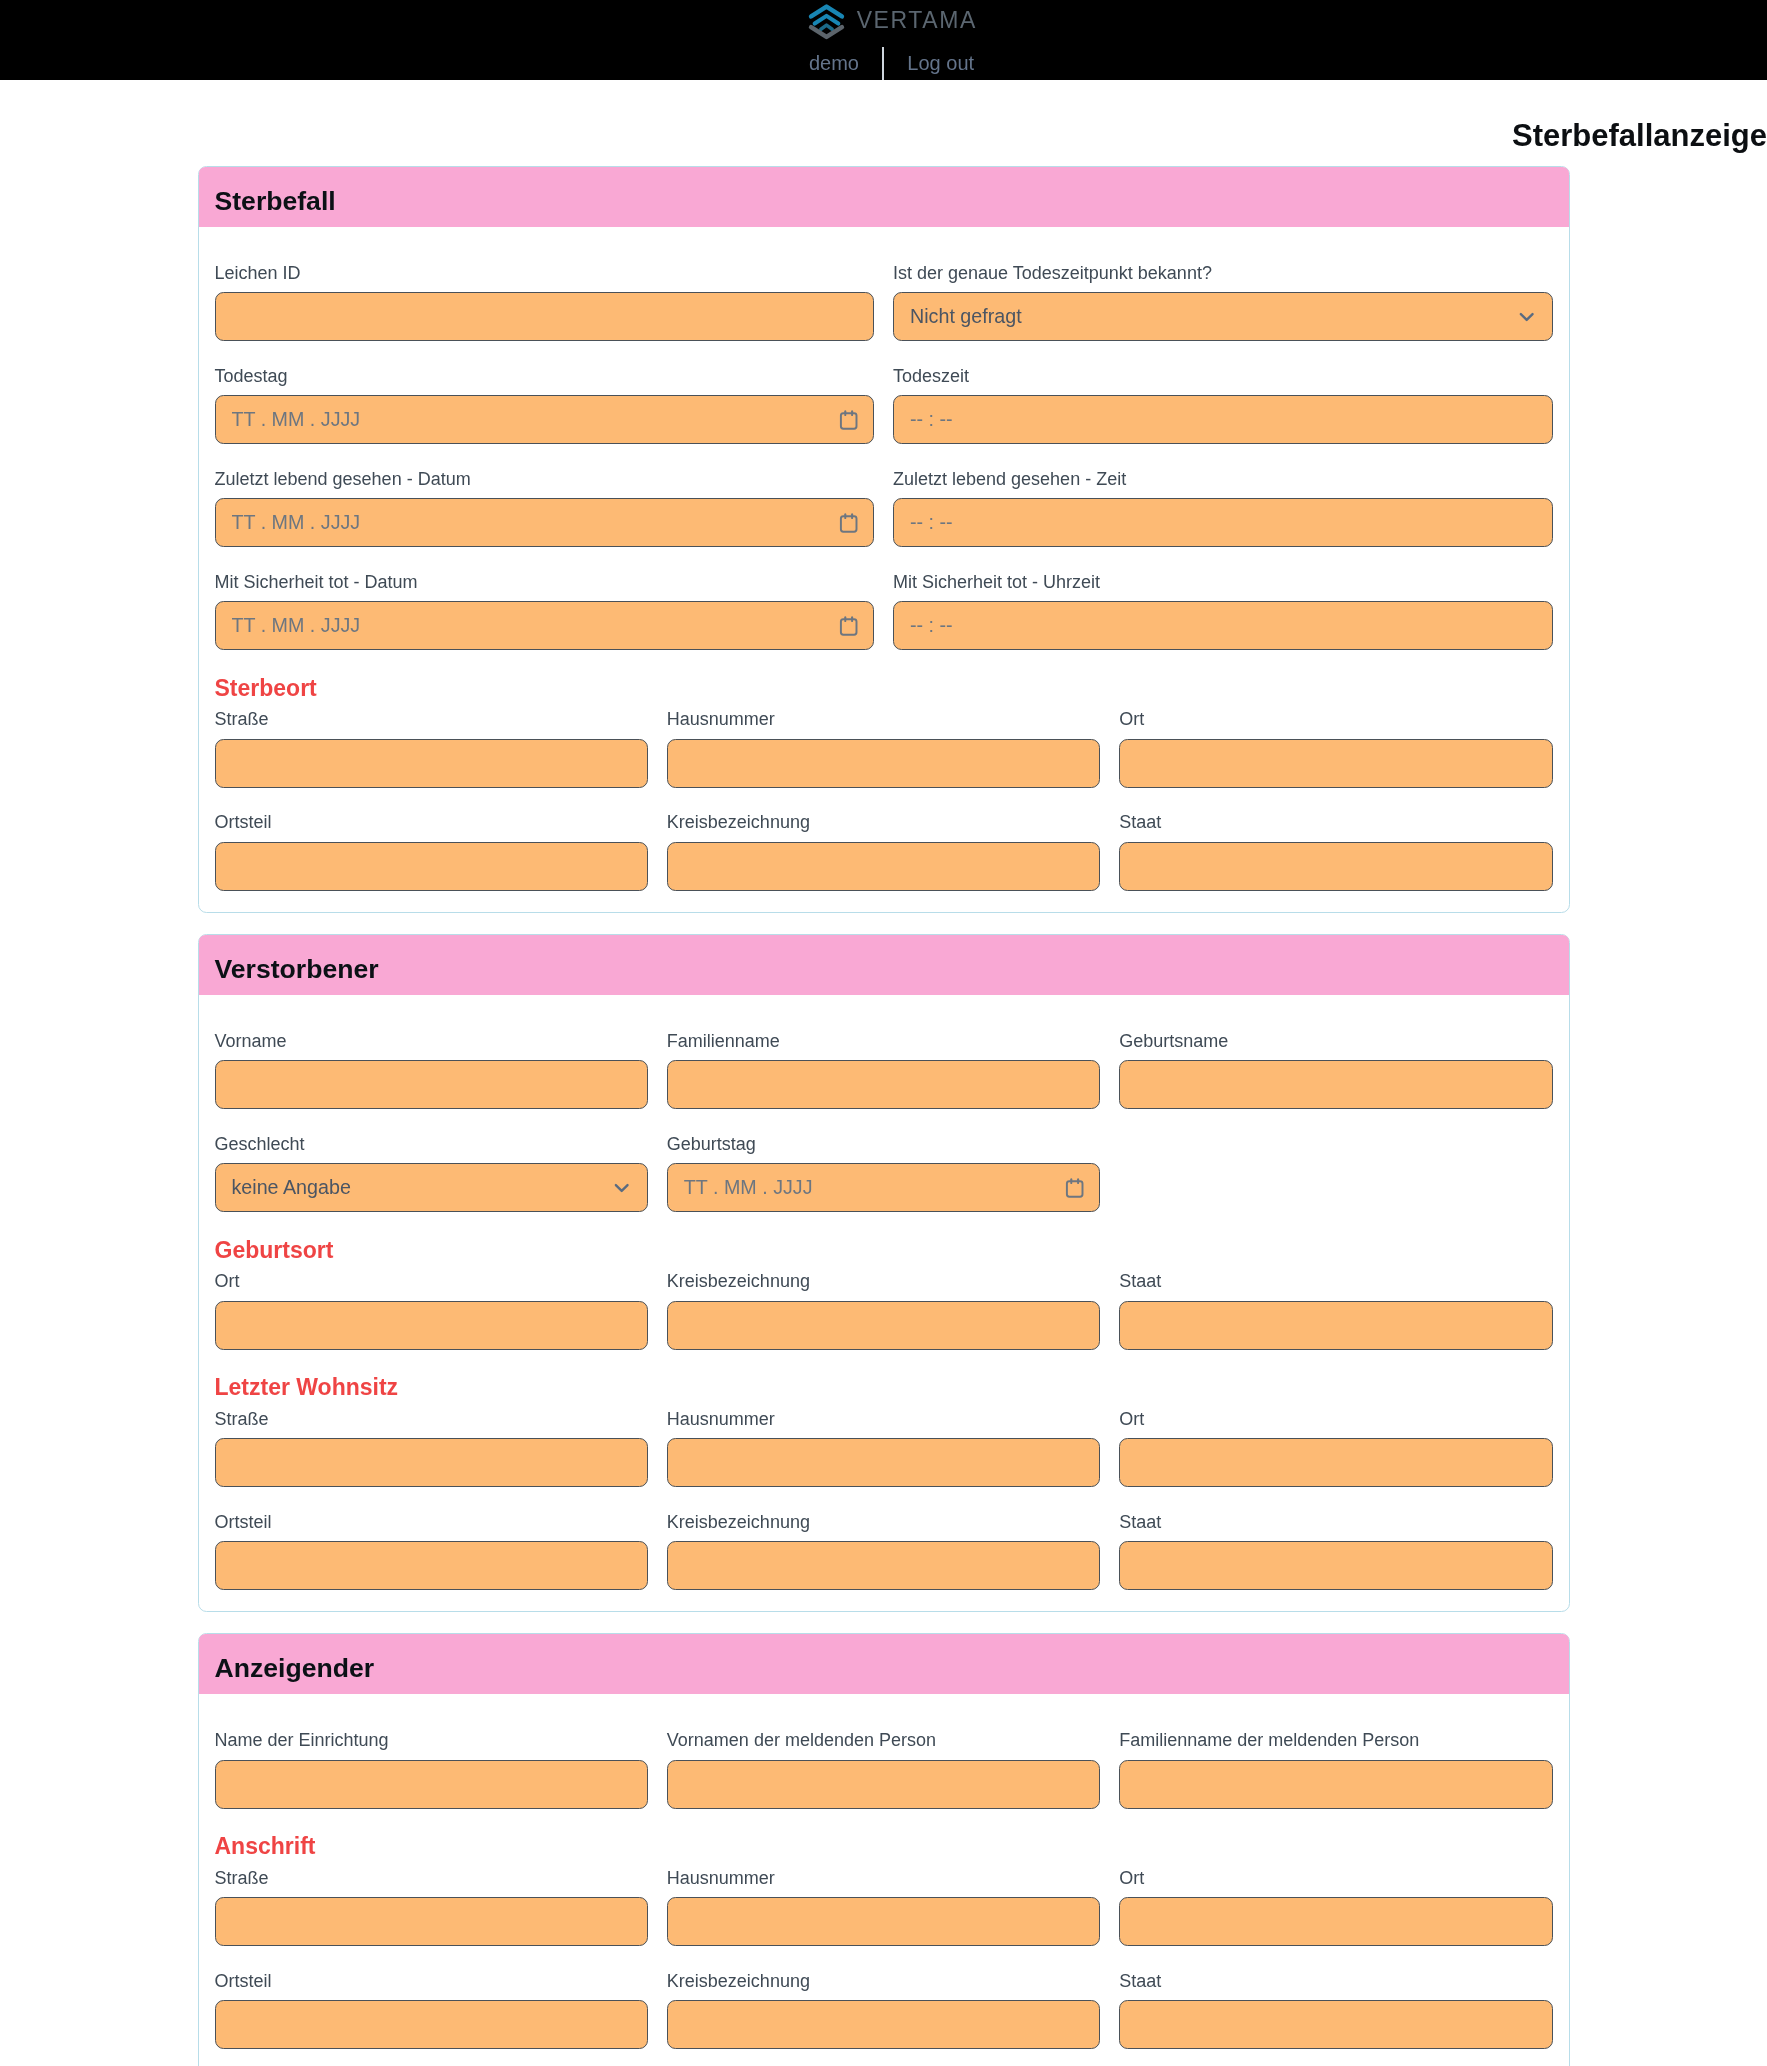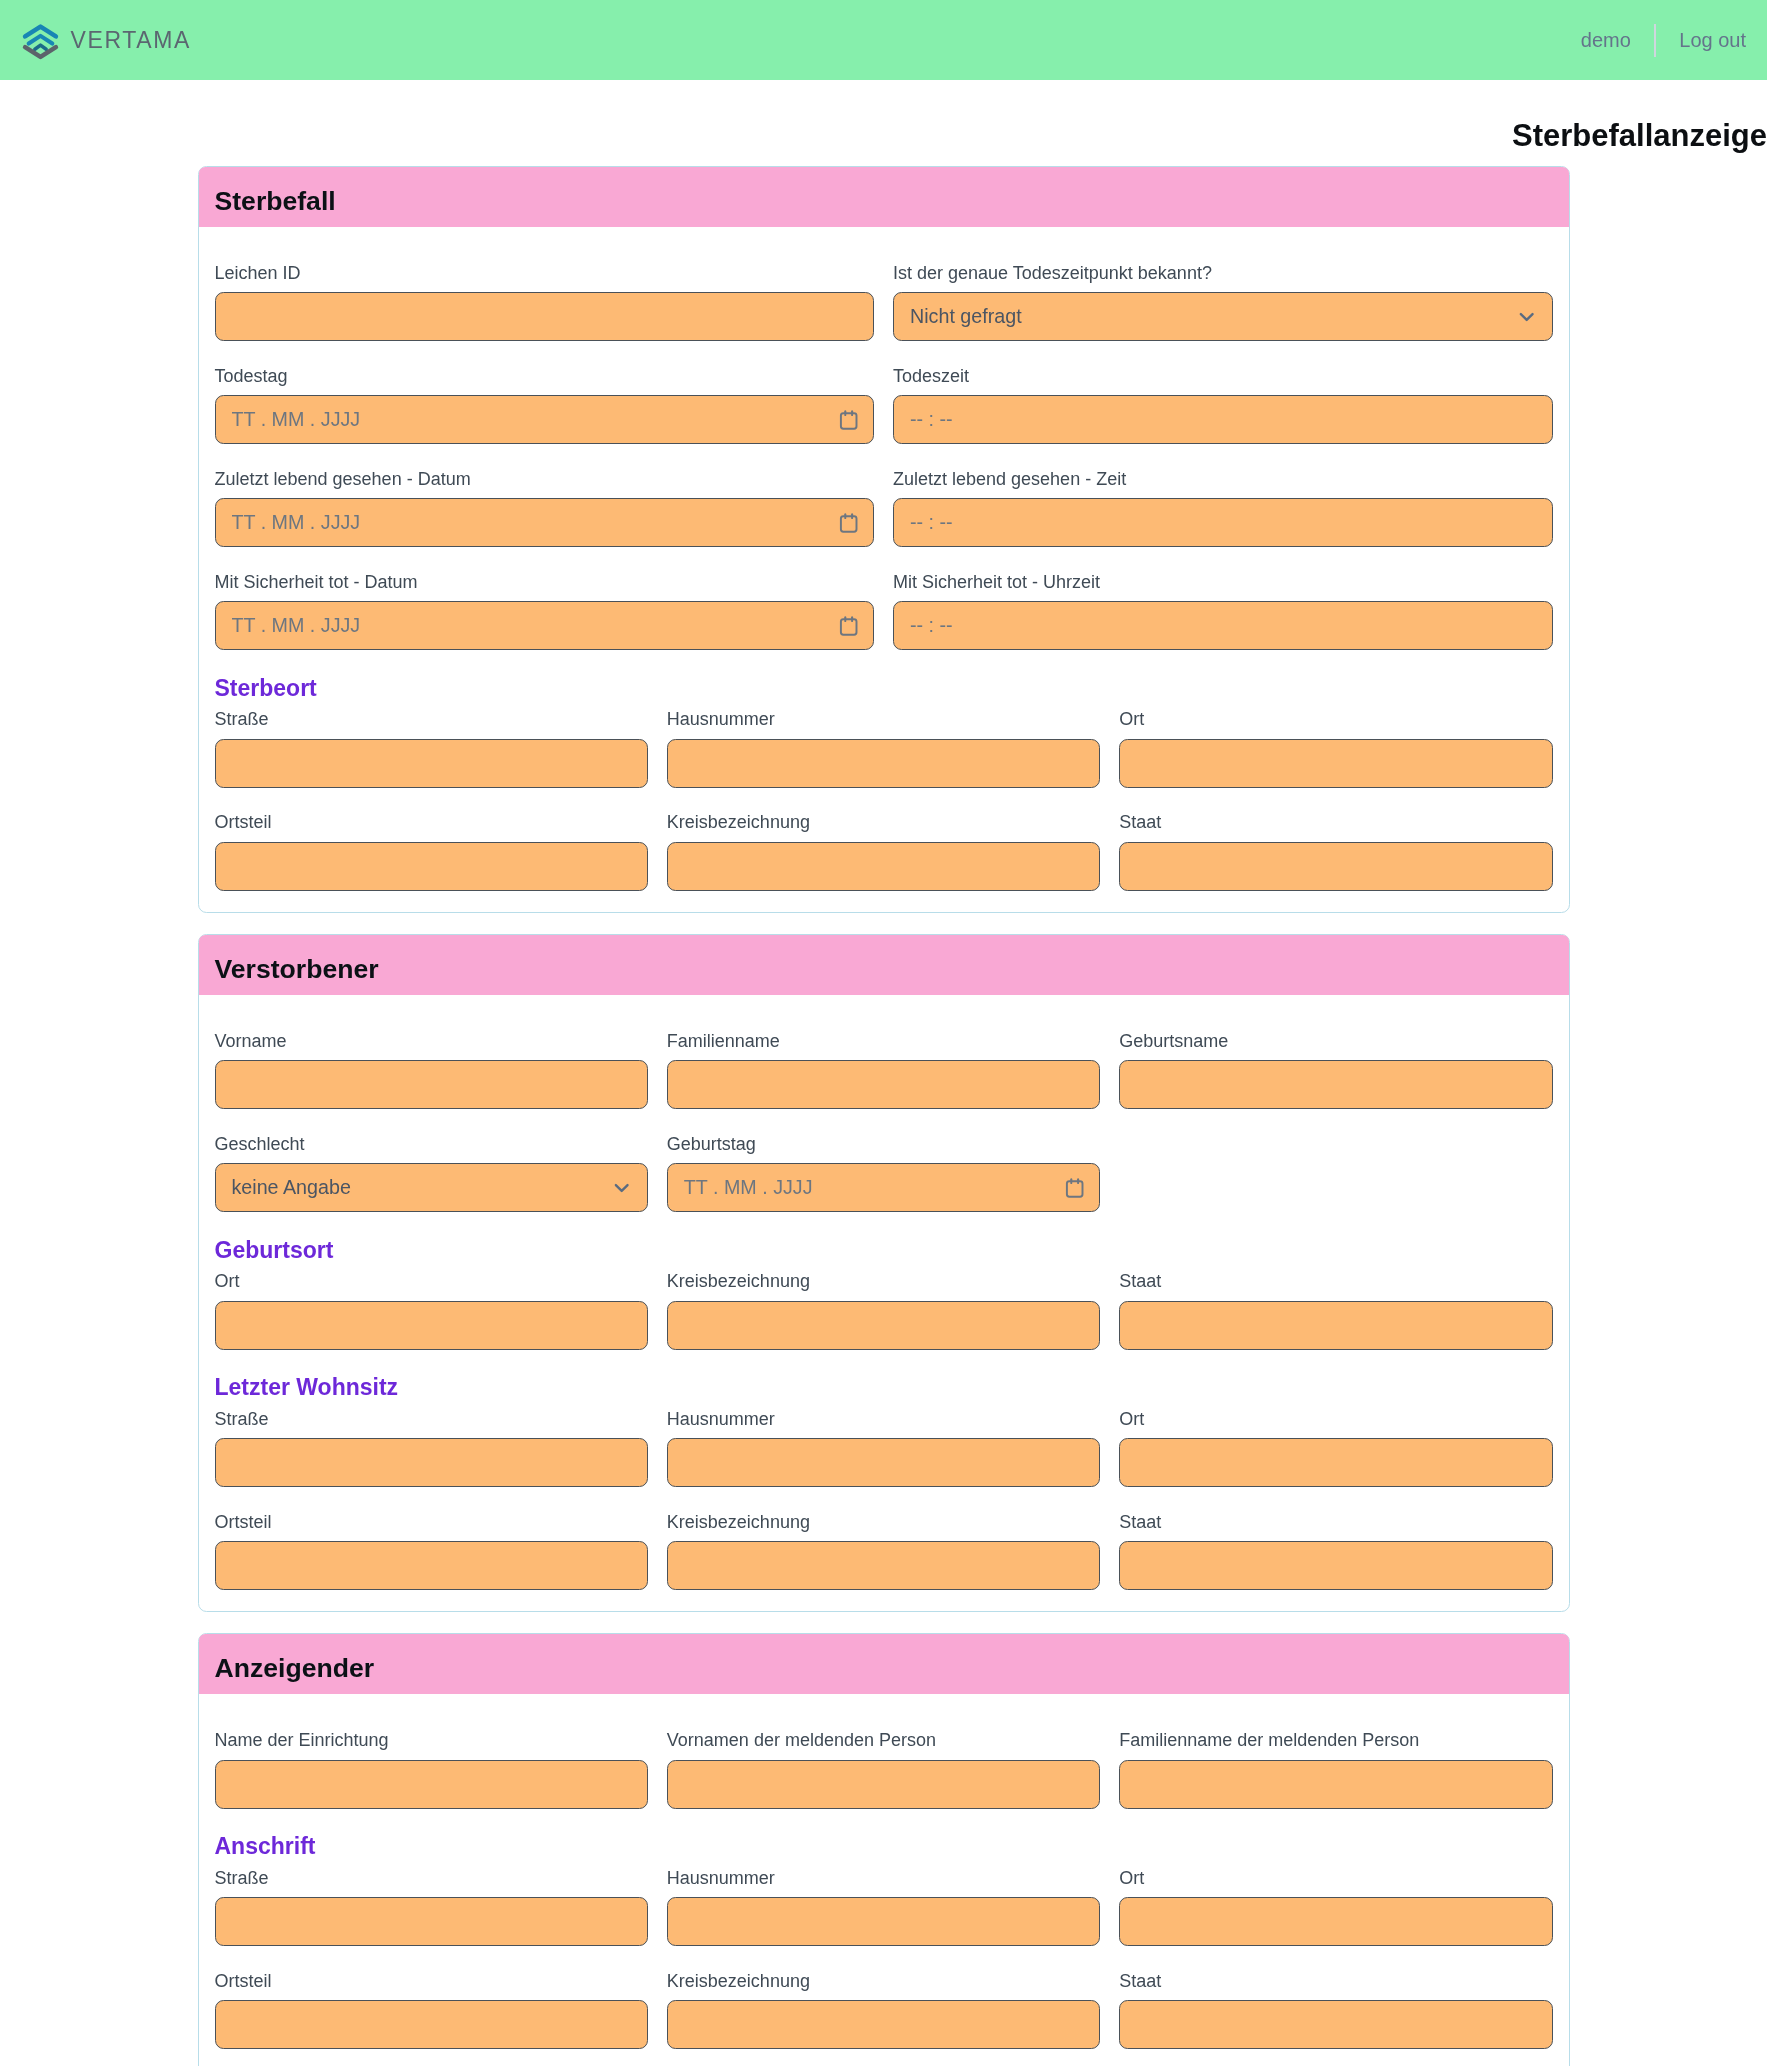--- a/index.html
+++ b/index.html
@@ -11,22 +11,23 @@
     font-family: "Liberation Sans", "DejaVu Sans", sans-serif;
     color: #1f2730;
   }
 
   
   .topbar {
     height: 80px;
     display: flex;
     align-items: center;
     justify-content: space-between;
-    padding: 0 21px 0 20px;
-    background: #86efac;
+    padding: 0 4px 0 20px;
+    background: #000000;
+    flex-direction: column;
   }
   .brand { display: flex; align-items: center; gap: 9.6px; }
   .brand svg { width: 41px; height: 41px; }
   .brand-name {
     font-size: 23px;
     font-weight: 500;
     letter-spacing: 1.6px;
     color: #5b6670;
   }
   .topnav { display: flex; align-items: center; gap: 23.4px; }
@@ -66,21 +67,21 @@
   .card-head span {
     font-size: 26.6px;
     font-weight: 700;
     color: #0c1116;
   }
   .card-body { padding: 36px 16px 18px 16px; }
 
   .subhead {
     font-size: 23px;
     font-weight: 700;
-    color: #6d28d9;
+    color: #ef4444;
     margin: 7.4px 0 7.4px 0;
   }
 
   .row {
     display: grid;
     column-gap: 19px;
     margin-bottom: 24.5px;
   }
   .row:last-child { margin-bottom: 3.2px; }
   .cols2 { grid-template-columns: 1fr 1fr; }

